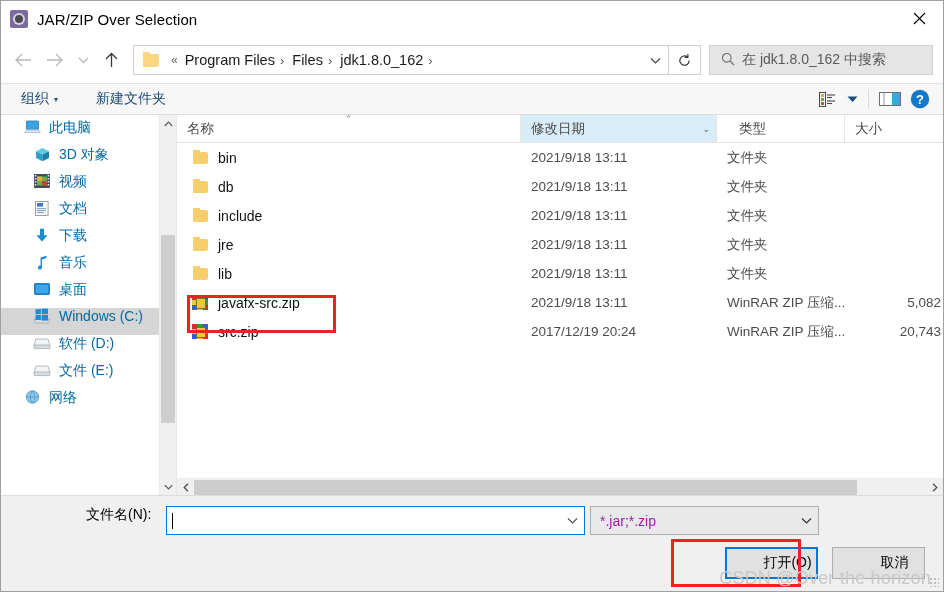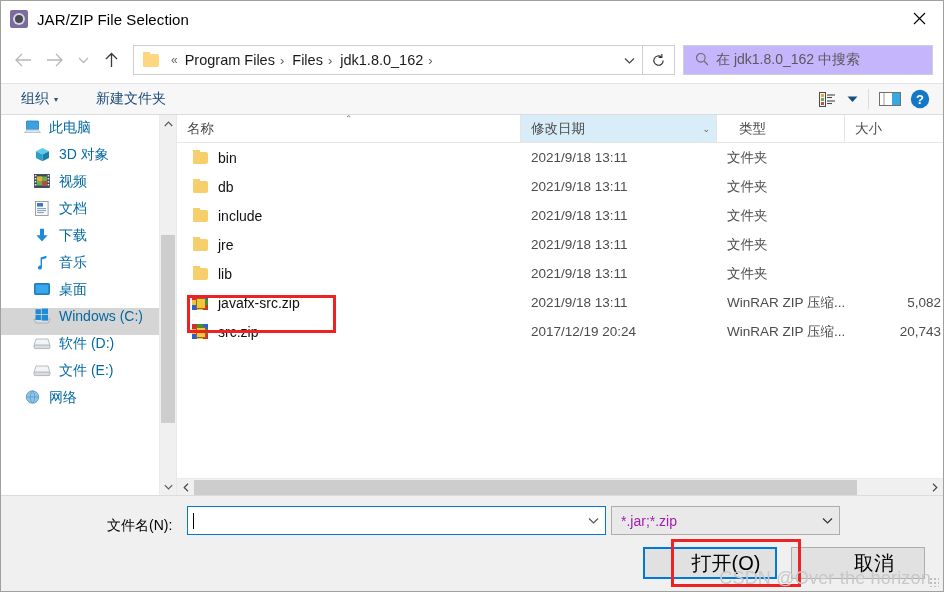--- a/index.html
+++ b/index.html
@@ -125,23 +125,23 @@
   }
   .refresh-btn {
     width: 32px; height: 30px;
     border: 1px solid #cfcfcf;
     border-left: none;
     background: #fff;
     display: flex; align-items: center; justify-content: center;
     flex: 0 0 auto;
   }
   .searchbox {
-    width: 250px; height: 30px;
+    width: 224px; height: 30px;
     border: 1px solid #cfcfcf;
-    background: #c4b5fd;
+    background: #e5e5e5;
     margin-left: 8px;
     display: flex; align-items: center;
     flex: 0 0 auto;
   }
   .search-ico { margin: 0 7px 0 11px; flex: 0 0 auto; }
   .search-ph {
     color: #5a5a5a;
     font-size: 14px;
     white-space: nowrap;
   }
@@ -373,21 +373,21 @@
   .footer {
     height: 96px; min-height: 96px;
     background: #f0f0f0;
     border-top: 1px solid #dcdcdc;
     position: relative;
   }
   .fn-row {
     position: absolute;
     left: 0; top: 10px;
     width: 100%;
-    display: flex; align-items: flex-end; padding-left: 21px;
+    display: flex; align-items: flex-start;
   }
   .fn-label {
     width: 85px;
     text-align: right;
     font-size: 14px;
     color: #000;
     margin-right: 80px;
     padding-left: 85px;
     white-space: nowrap;
   }
@@ -431,25 +431,25 @@
     display: flex; align-items: center; justify-content: center;
     color: #333; font-size: 11px;
   }
 
   .btn-row {
     position: absolute;
     right: 18px; bottom: 12px;
     display: flex; align-items: center;
   }
   .dlgbtn {
-    width: 134px; height: 32px;
+    width: 93px; height: 32px;
     background: #e1e1e1;
     border: 1px solid #adadad;
     display: flex; align-items: center; justify-content: center;
-    font-size: 20px; color: #000;
+    font-size: 14px; color: #000;
     white-space: nowrap;
     padding-left: 32px;
   }
   .dlgbtn.default {
     border: 2px solid #0078d7;
     background: #e1e1e1;
   }
   .btn-gap { width: 14px; }
   .btn-hl {
     position: absolute;
@@ -474,21 +474,21 @@
     background-size: 4px 4px;
   }
 </style>
 </head>
 <body>
 
 <div id="window">
 
   <div class="titlebar">
     <div class="title-icon"></div>
-    <div class="title-text">JAR/ZIP File Selection</div>
+    <div class="title-text">JAR/ZIP Over Selection</div>
     <div class="win-close">
       <svg width="13" height="13" viewBox="0 0 13 13">
         <line x1="1" y1="1" x2="12" y2="12" stroke="#000" stroke-width="1.1"></line>
         <line x1="12" y1="1" x2="1" y2="12" stroke="#000" stroke-width="1.1"></line>
       </svg>
     </div>
   </div>
 
   <div class="navbar">
     <div class="navbtn">

